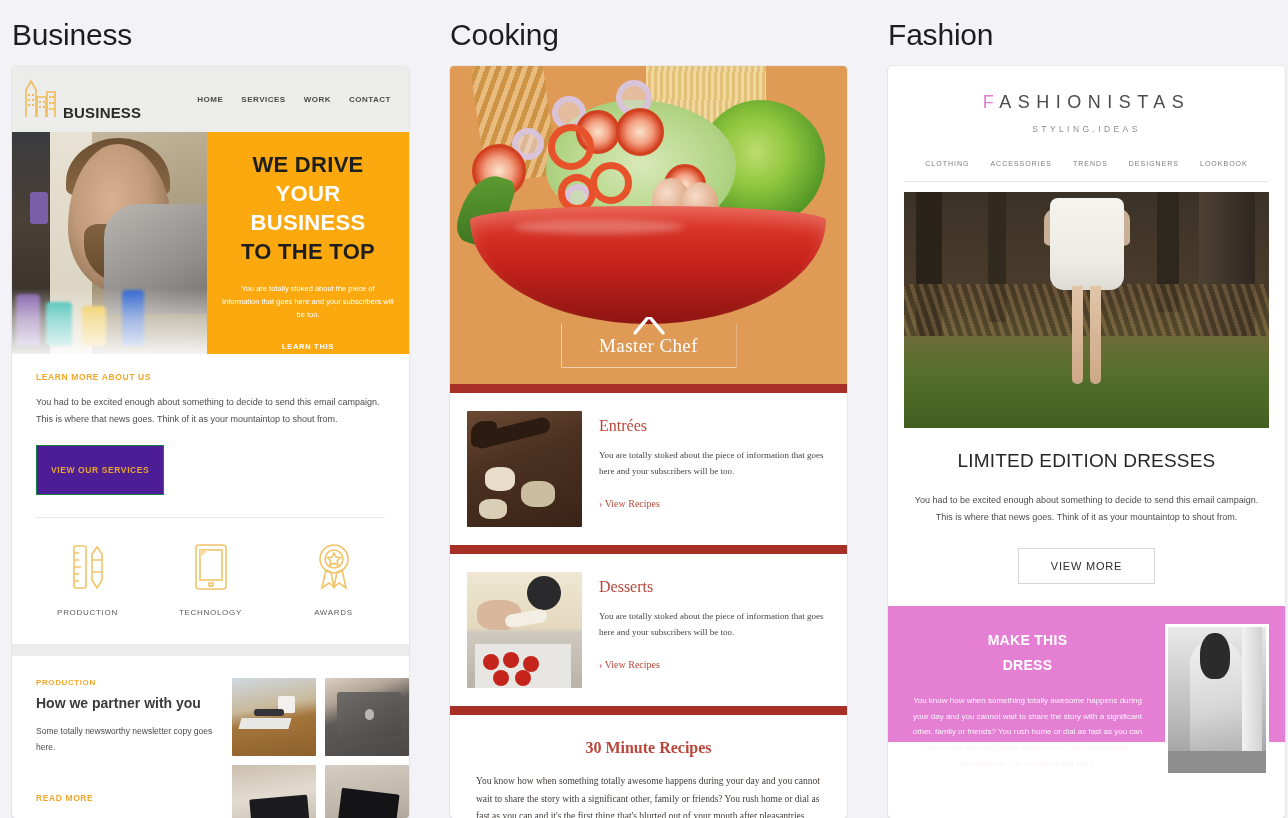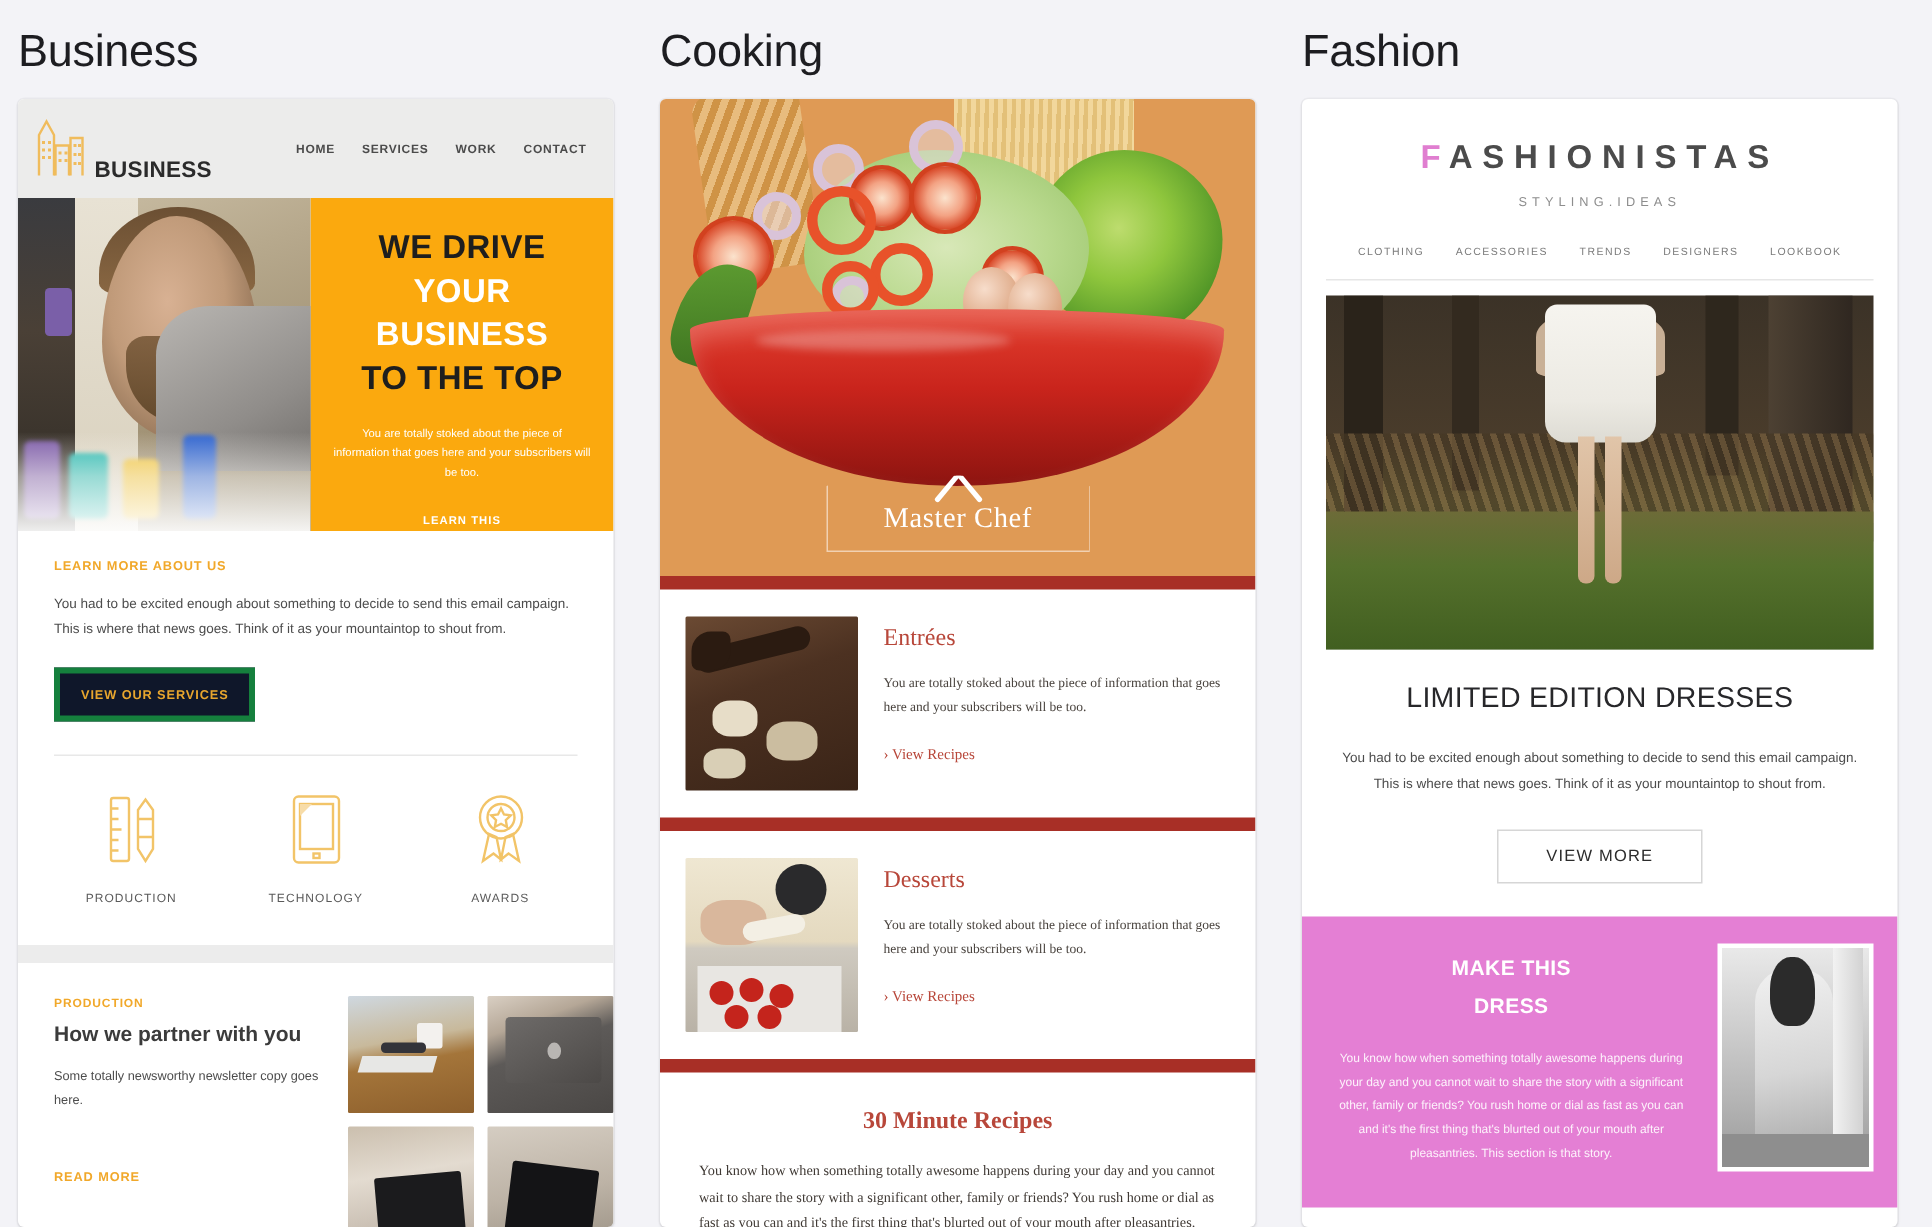--- a/index.html
+++ b/index.html
@@ -4,21 +4,21 @@
 <style>
   * { box-sizing: border-box; margin: 0; padding: 0; }
   html, body {
     width: 1288px; height: 818px;
     background: #f3f3f7;
     font-family: "Liberation Sans", sans-serif;
     overflow: hidden;
   }
   .gallery {
     display: flex;
-    gap: 31px;
+    gap: 41px;
     padding: 0 12px;
     width: 1288px;
     align-items: flex-end;
   }
   .column { width: 397px; flex: 0 0 397px; }
 
   .col-title {
     font-size: 30px;
     font-weight: 400;
     color: #1d1d21;
@@ -114,23 +114,23 @@
     margin-top: 16px; max-width: 172px;
   }
   .biz-learn {
     color: #ffffff; font-size: 7.5px; font-weight: bold;
     letter-spacing: .7px; margin-top: 20px;
   }
   .biz-body { padding: 18px 24px 0; }
   .biz-kicker { color: #f1a82a; font-size: 8.5px; font-weight: bold; letter-spacing: .6px; }
   .biz-copy { color: #4c4c4c; font-size: 9px; line-height: 1.85; margin-top: 12px; }
   .biz-btn {
-    margin-top: 18px; border: 4px solid #15803d; color: #e8a62e;
+    margin-top: 18px; border: 1px solid #15803d; color: #e8a62e;
     font-size: 8.5px; font-weight: bold; letter-spacing: .6px;
-    padding: 9px 14px; display: inline-block; background: #0f172a;
+    padding: 19px 14px; display: inline-block; background: #4c1d95;
   }
   .biz-rule { height:1px; background:#e8e8e8; margin: 22px 24px 0; }
   .biz-icons { display:flex; padding: 24px 14px 0; }
   .biz-icon-cell { flex:1; text-align:center; }
   .biz-icon-cell svg { display:block; margin: 0 auto; }
   .biz-icon-label { color:#5a5a5a; font-size:8px; letter-spacing:.7px; margin-top:16px; }
   .biz-strip { height: 12px; background: #ececec; margin-top: 27px; }
   .biz-foot { display:flex; padding: 22px 0 0 24px; gap: 14px; }
   .biz-foot-left { width: 186px; }
   .biz-foot-kicker { color:#f1a82a; font-size:8px; font-weight:bold; letter-spacing:.6px; }
@@ -254,21 +254,21 @@
   .cook-txt { flex:1; padding-top: 6px; }
   .cook-h2 { font-family:"Liberation Serif", serif; color:#b8473a; font-size:16px; }
   .cook-p { font-family:"Liberation Serif", serif; color:#4a443f; font-size:9px; line-height:1.75; margin-top:13px; }
   .cook-link { font-family:"Liberation Serif", serif; color:#b8473a; font-size:10px; margin-top:18px; display:block; }
   .cook-bottom { padding: 24px 26px 0; text-align:center; }
   .cook-h3 { font-family:"Liberation Serif", serif; color:#b8473a; font-size:16px; font-weight:bold; }
   .cook-ptext { font-family:"Liberation Serif", serif; color:#403a35; font-size:9.5px; line-height:1.85; margin-top:16px; text-align:left; }
 
   
   .fas-head { padding: 26px 0 0; text-align:center; }
-  .fas-logo { font-size:22px; letter-spacing:6.5px; color:#4b4b4b; font-weight:700; }
+  .fas-logo { font-size:18px; letter-spacing:6.5px; color:#4b4b4b; font-weight:400; }
   .fas-logo .pink { color:#e07ed0; }
   .fas-tag { font-size:8.5px; letter-spacing:3.4px; color:#8d8d8d; margin-top:11px; }
   .fas-nav { display:flex; justify-content:center; gap:21px; margin-top:26px; padding-bottom:14px; }
   .fas-nav span { font-size:7px; letter-spacing:1px; color:#7c7c7c; }
   .fas-navline { height:1px; background:#e6e6e6; margin: 0 16px; }
   .fas-hero {
     height: 236px; margin: 10px 16px 0; overflow:hidden; position:relative;
     background: linear-gradient(180deg,#3b3227 0%,#4a3c2b 42%,#6d6a3a 58%,#4e6a2e 78%,#3d5b22 100%);
   }
   .fas-hero .trunk1 { position:absolute; left:12px; top:0; width:26px; height:150px; background:#2a231a; }
@@ -297,21 +297,21 @@
   .fas-hero .arms { position:absolute; left:50%; transform:translateX(-50%); top:10px; width:86px; height:44px; background: rgba(225,197,169,.85); border-radius: 40% 40% 10% 10%; }
   .fas-mid { text-align:center; padding: 22px 24px 0; }
   .fas-h2 { font-size:19px; color:#27272a; letter-spacing:.2px; }
   .fas-p { font-size:9px; color:#4c4c4c; line-height:1.9; margin-top:20px; }
   .fas-btn {
     display:inline-block; margin-top:22px; border:1px solid #d6d6d6; background:#fff;
     color:#2c2c2c; font-size:11px; letter-spacing:.8px; padding: 11px 32px;
   }
   .fas-foot {
     margin-top: 22px; background:#e47fd4; display:flex; padding: 18px 16px 16px 14px; gap: 12px;
-    height: 194px;
+    height: 136px;
   }
   .fas-foot-left { flex:1; text-align:center; padding-top:4px; }
   .fas-foot-h { color:#fff; font-size:14px; font-weight:bold; line-height:1.75; letter-spacing:.3px; }
   .fas-foot-p { color:#fdf2fb; font-size:8px; line-height:1.95; margin-top:16px; padding: 0 6px; }
   .fas-foot-img {
     width: 104px; flex:0 0 104px; height: 152px; border: 3px solid #fff;
     background: linear-gradient(180deg,#e9e9e9 0%,#cfcfcf 35%,#b4b4b4 70%,#9a9a9a 100%);
     position:relative; overflow:hidden;
   }
   .fas-foot-img .col { position:absolute; right:4px; top:0; width:20px; height:100%; background:linear-gradient(90deg,#f2f2f2,#d2d2d2); }

